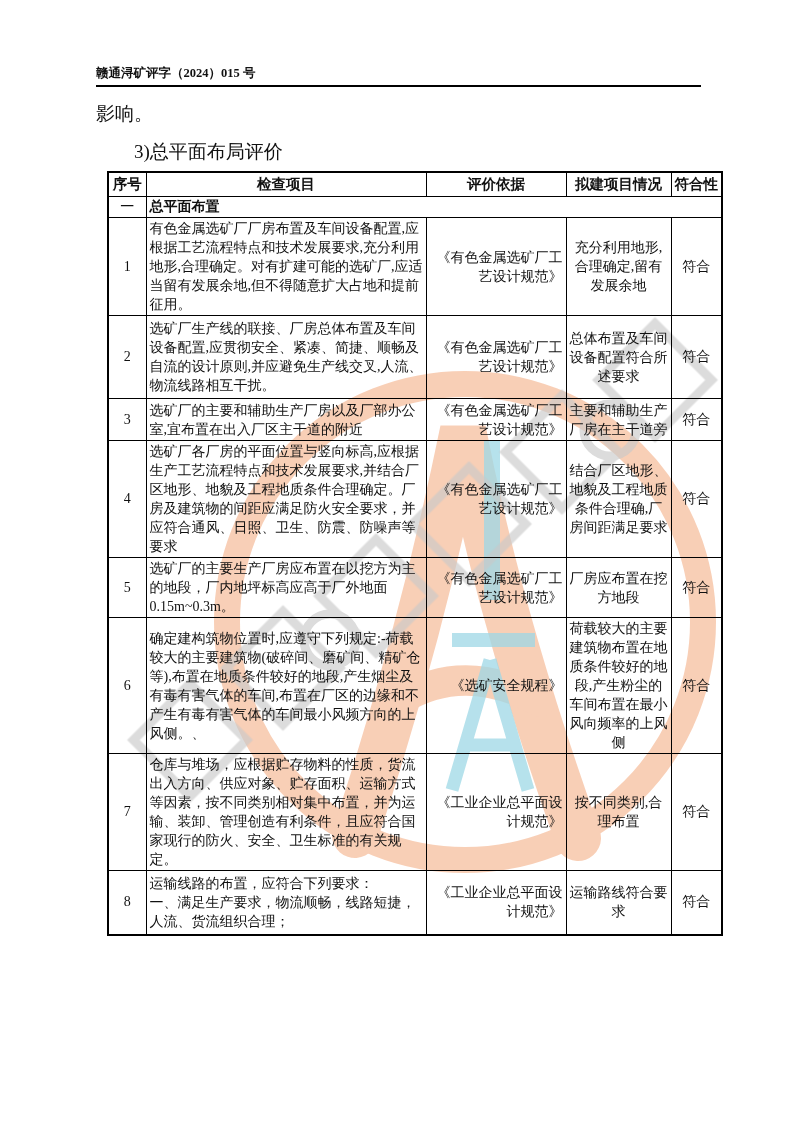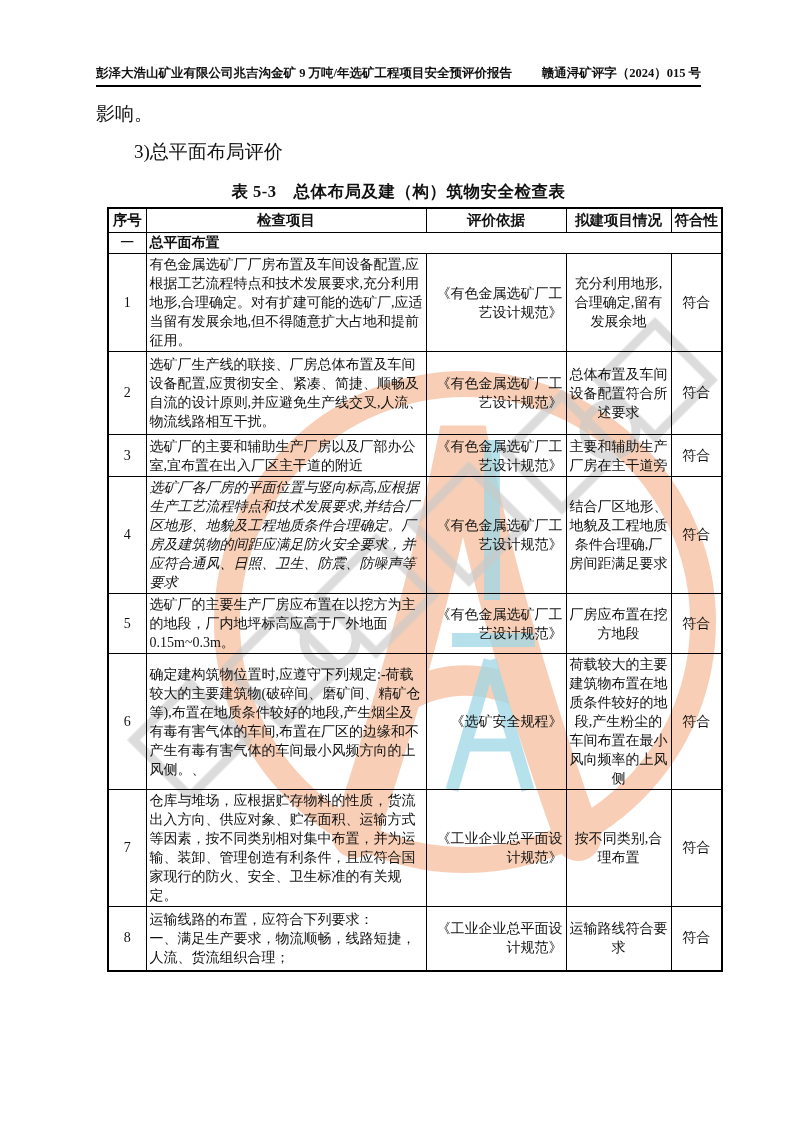--- a/index.html
+++ b/index.html
@@ -94,30 +94,28 @@
       <rect x="615" y="340" width="80" height="80" transform="rotate(45 655 380)"></rect>
       <circle cx="330" cy="640" r="26"></circle>
       <circle cx="610" cy="430" r="26"></circle>
     </g>
   </svg>
 </div>
 
 <div class="page">
 
   <div class="doc-header">
-    <span>彭泽大浩山矿业有限公司兆吉沟金矿 9 万吨/年选矿工程项目安全预评价报告</span>
     <span>赣通浔矿评字（2024）015 号</span>
   </div>
 
   <div class="bodytext">
     <p class="para">影响。</p>
     <p class="para indent">3)总平面布局评价</p>
   </div>
 
-  <div class="tbl-title">表 5-3　总体布局及建（构）筑物安全检查表</div>
 
   <table class="checklist">
     <colgroup>
       <col style="width:38px">
         <col style="width:280px">
         <col style="width:140px">
         <col style="width:105px">
         <col style="width:51px">
     </colgroup>
     <thead>
@@ -150,21 +148,21 @@
         </tr>
         <tr>
           <td class="c-no" style="height: 42px;">3</td>
           <td class="c-item" style="height: 42px;">选矿厂的主要和辅助生产厂房以及厂部办公室,宜布置在出入厂区主干道的附近</td>
           <td class="c-basis" style="height: 42px;">《有色金属选矿厂工艺设计规范》</td>
           <td class="c-situation" style="height: 42px;">主要和辅助生产厂房在主干道旁</td>
           <td class="c-conf" style="height: 42px;">符合</td>
         </tr>
         <tr>
           <td class="c-no" style="height: 102px;">4</td>
-          <td class="c-item" style="height: 102px; font-style: italic;">选矿厂各厂房的平面位置与竖向标高,应根据生产工艺流程特点和技术发展要求,并结合厂区地形、地貌及工程地质条件合理确定。厂房及建筑物的间距应满足防火安全要求，并应符合通风、日照、卫生、防震、防噪声等要求</td>
+          <td class="c-item" style="height: 102px;">选矿厂各厂房的平面位置与竖向标高,应根据生产工艺流程特点和技术发展要求,并结合厂区地形、地貌及工程地质条件合理确定。厂房及建筑物的间距应满足防火安全要求，并应符合通风、日照、卫生、防震、防噪声等要求</td>
           <td class="c-basis" style="height: 102px;">《有色金属选矿厂工艺设计规范》</td>
           <td class="c-situation" style="height: 102px;">结合厂区地形、地貌及工程地质条件合理确,厂房间距满足要求</td>
           <td class="c-conf" style="height: 102px;">符合</td>
         </tr>
         <tr>
           <td class="c-no" style="height: 60px;">5</td>
           <td class="c-item" style="height: 60px;">选矿厂的主要生产厂房应布置在以挖方为主的地段，厂内地坪标高应高于厂外地面0.15m~0.3m。</td>
           <td class="c-basis" style="height: 60px;">《有色金属选矿厂工艺设计规范》</td>
           <td class="c-situation" style="height: 60px;">厂房应布置在挖方地段</td>
           <td class="c-conf" style="height: 60px;">符合</td>

